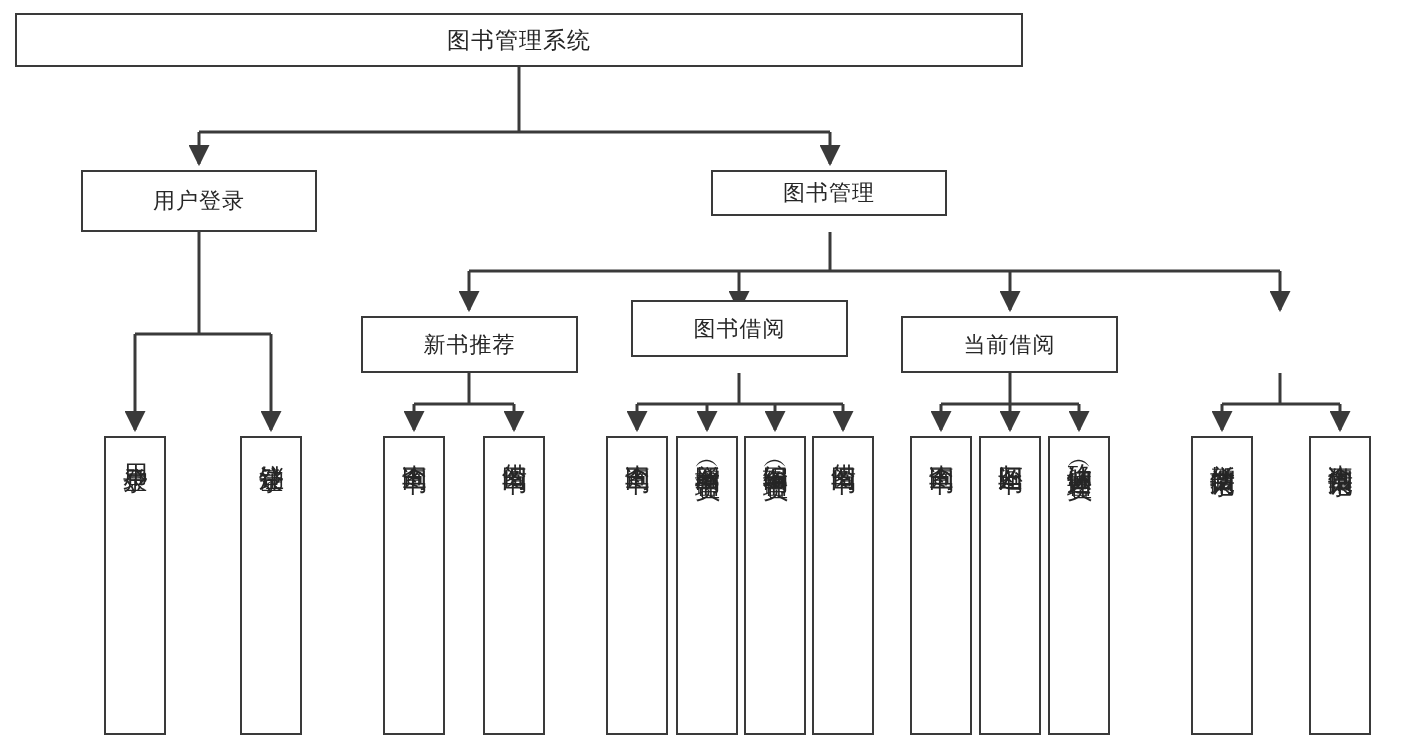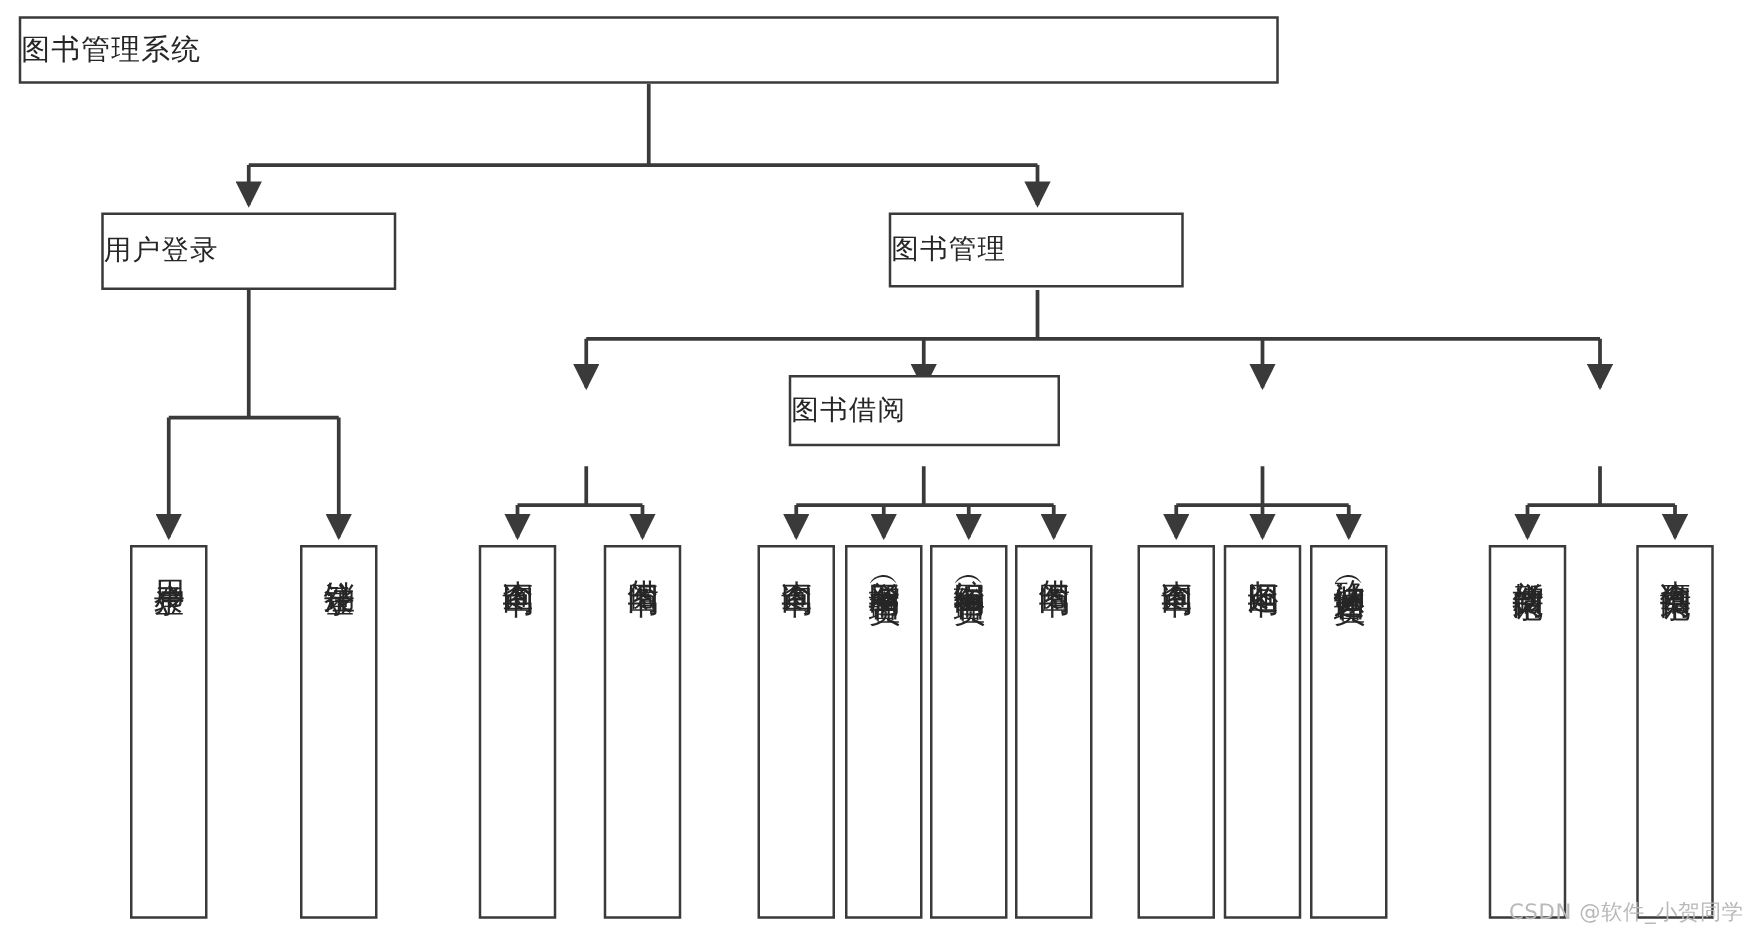--- a/index.html
+++ b/index.html
@@ -13,20 +13,21 @@
   #diagram{position:relative;width:1405px;height:747px;}
   #wires{position:absolute;left:0;top:0;width:1405px;height:747px;}
 
   .node{
     position:absolute;
     box-sizing:border-box;
     background:#ffffff;
     border:2px solid #3a3a3a;
     display:flex;
     align-items:center;
+    justify-content:center;
     color:#1d1d1d;
   }
   .node .label{
     font-size:22px;
     line-height:1.25;
     letter-spacing:1px;
     white-space:nowrap;
     color:#262626;
   }
   .node.root .label{font-size:23px;}
@@ -111,26 +112,32 @@
     </g>
   </svg>
 
   <div class="node root" style="left:15px;top:13px;width:1008px;height:54px;">
     <span class="label">图书管理系统</span>
   </div>
 
   <div class="node" style="left:81px;top:170px;width:236px;height:62px;">
     <span class="label">用户登录</span>
   </div>
-  <div class="node" style="left:711px;top:170px;width:236px;height:60px;">
+  <div class="node" style="left:711px;top:170px;width:236px;height:46px;">
     <span class="label">图书管理</span>
   </div>
 
+  <div class="node" style="left:361px;top:316px;width:217px;height:57px;">
+    <span class="label">新书推荐</span>
+  </div>
   <div class="node" style="left:631px;top:300px;width:217px;height:57px;">
     <span class="label">图书借阅</span>
+  </div>
+  <div class="node" style="left:901px;top:316px;width:217px;height:57px;">
+    <span class="label">当前借阅</span>
   </div>
 
   <div class="node leaf" style="left:104px;top:436px;width:62px;height:299px;">
     <span class="label">用户登录</span>
   </div>
   <div class="node leaf" style="left:240px;top:436px;width:62px;height:299px;">
     <span class="label">注销登录</span>
   </div>
 
   <div class="node leaf" style="left:383px;top:436px;width:62px;height:299px;">
@@ -163,15 +170,14 @@
     <span class="label">确认归还（管理员）</span>
   </div>
 
   <div class="node leaf" style="left:1191px;top:436px;width:62px;height:299px;">
     <span class="label">新增借阅记录</span>
   </div>
   <div class="node leaf" style="left:1309px;top:436px;width:62px;height:299px;">
     <span class="label">查询借阅记录</span>
   </div>
 
-  <div class="watermark">CSDN @软件_小贺同学</div>
 
 </div>
 
 </body></html>

